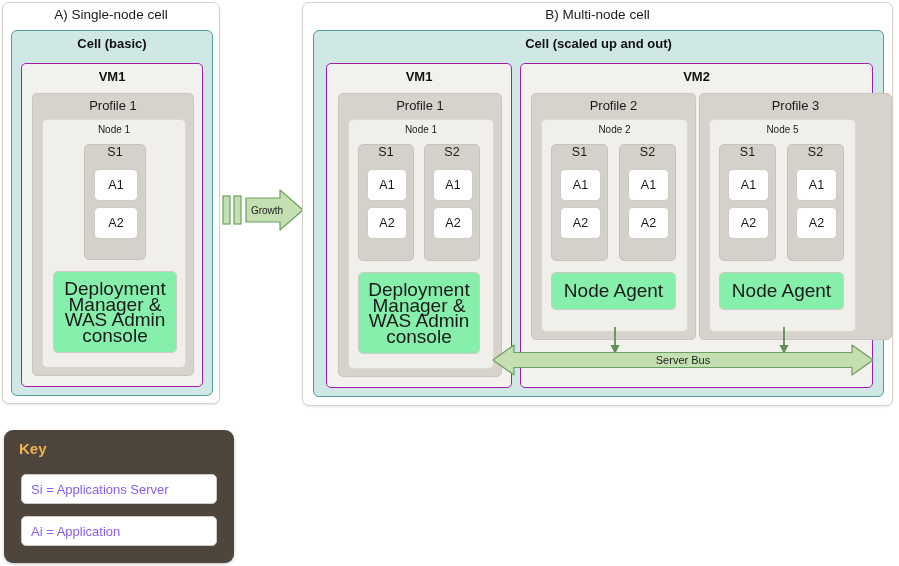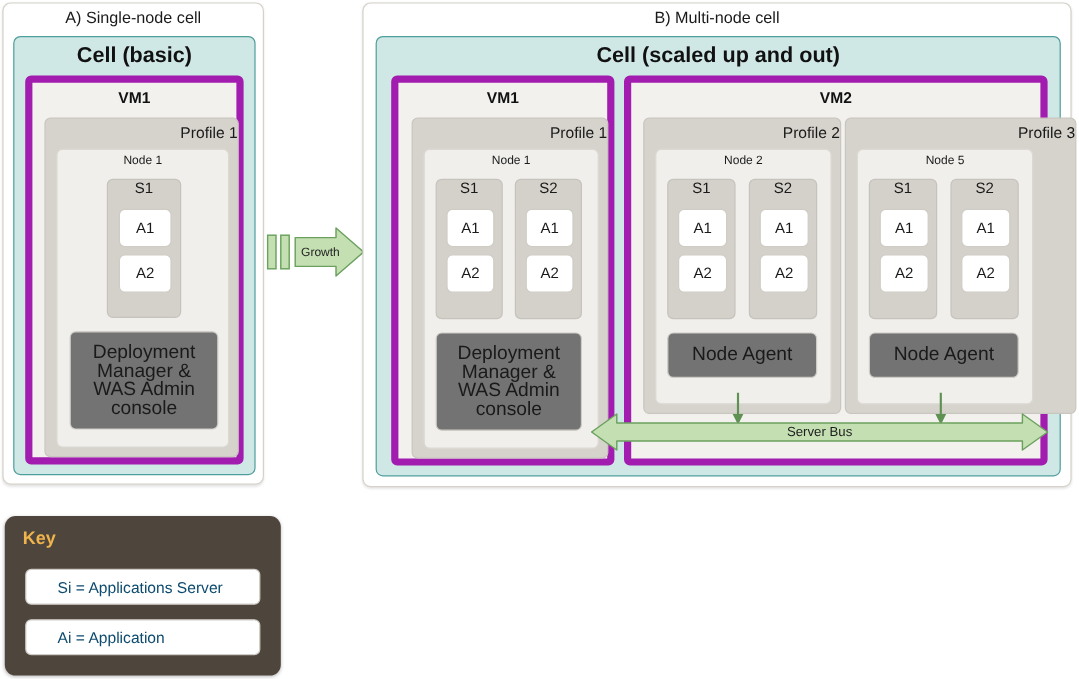--- a/index.html
+++ b/index.html
@@ -41,56 +41,56 @@
     border: 1px solid #4e9e9c;
     border-radius: 6px;
     box-sizing: border-box;
   }
   .cell-title {
     position: absolute;
     top: 5px;
     left: 0;
     right: 0;
     text-align: center;
-    font-size: 18px;
-    font-weight: bold;
-    color: #111111;
-  }
-
-  .vm {
-    position: absolute;
-    background: #f2f1ee;
-    border: 6px solid #a21caf;
-    border-radius: 5px;
-    box-sizing: border-box;
-  }
-  .vm-title {
-    position: absolute;
-    top: 5px;
-    left: 0;
-    right: 0;
-    text-align: center;
     font-size: 13px;
     font-weight: bold;
     color: #111111;
   }
 
+  .vm {
+    position: absolute;
+    background: #f2f1ee;
+    border: 1px solid #a21caf;
+    border-radius: 5px;
+    box-sizing: border-box;
+  }
+  .vm-title {
+    position: absolute;
+    top: 5px;
+    left: 0;
+    right: 0;
+    text-align: center;
+    font-size: 13px;
+    font-weight: bold;
+    color: #111111;
+  }
+
   .profile {
     position: absolute;
     background: #d6d3cc;
     border: 1px solid #c9c6bf;
     border-radius: 5px;
     box-sizing: border-box;
   }
   .profile-title {
     position: absolute;
     top: 4px;
     left: 0;
     right: 0;
-    text-align: right;
+    text-align: center;
     font-size: 13px;
     color: #1a1a1a;
   }
 
   .node {
     position: absolute;
     background: #f0efec;
     border: 1px solid #dcd9d2;
     border-radius: 5px;
     box-sizing: border-box;
@@ -130,29 +130,29 @@
     box-sizing: border-box;
     display: flex;
     align-items: center;
     justify-content: center;
     font-size: 12.5px;
     color: #1a1a1a;
   }
 
   .whitebox {
     position: absolute;
-    background: #737373;
+    background: #86efac;
     border: 1px solid #cfccc5;
     border-radius: 5px;
     box-sizing: border-box;
     display: flex;
     align-items: center;
     justify-content: center;
     text-align: center;
-    font-size: 16px;
+    font-size: 19px;
     line-height: 15.5px;
     color: #1a1a1a;
     white-space: pre-line;
   }
 
   
   .growth-wrap {
     position: absolute;
     left: 222px;
     top: 188px;
@@ -227,23 +227,23 @@
     position: absolute;
     left: 17px;
     width: 196px;
     height: 30px;
     background: #ffffff;
     border: 1px solid #cfccc5;
     border-radius: 5px;
     box-sizing: border-box;
     display: flex;
     align-items: center;
-    padding-left: 26px;
+    padding-left: 9px;
     font-size: 13px;
-    color: #0c4a6e;
+    color: #8b5cf6;
   }
 </style>
 </head>
 <body>
 
 <div class="panel" style="left:2px; top:2px; width:218px; height:402px;">
   <div class="panel-title">A) Single-node cell</div>
 
   <div class="cell" style="left:8px; top:27px; width:202px; height:366px;">
     <div class="cell-title">Cell (basic)</div>

